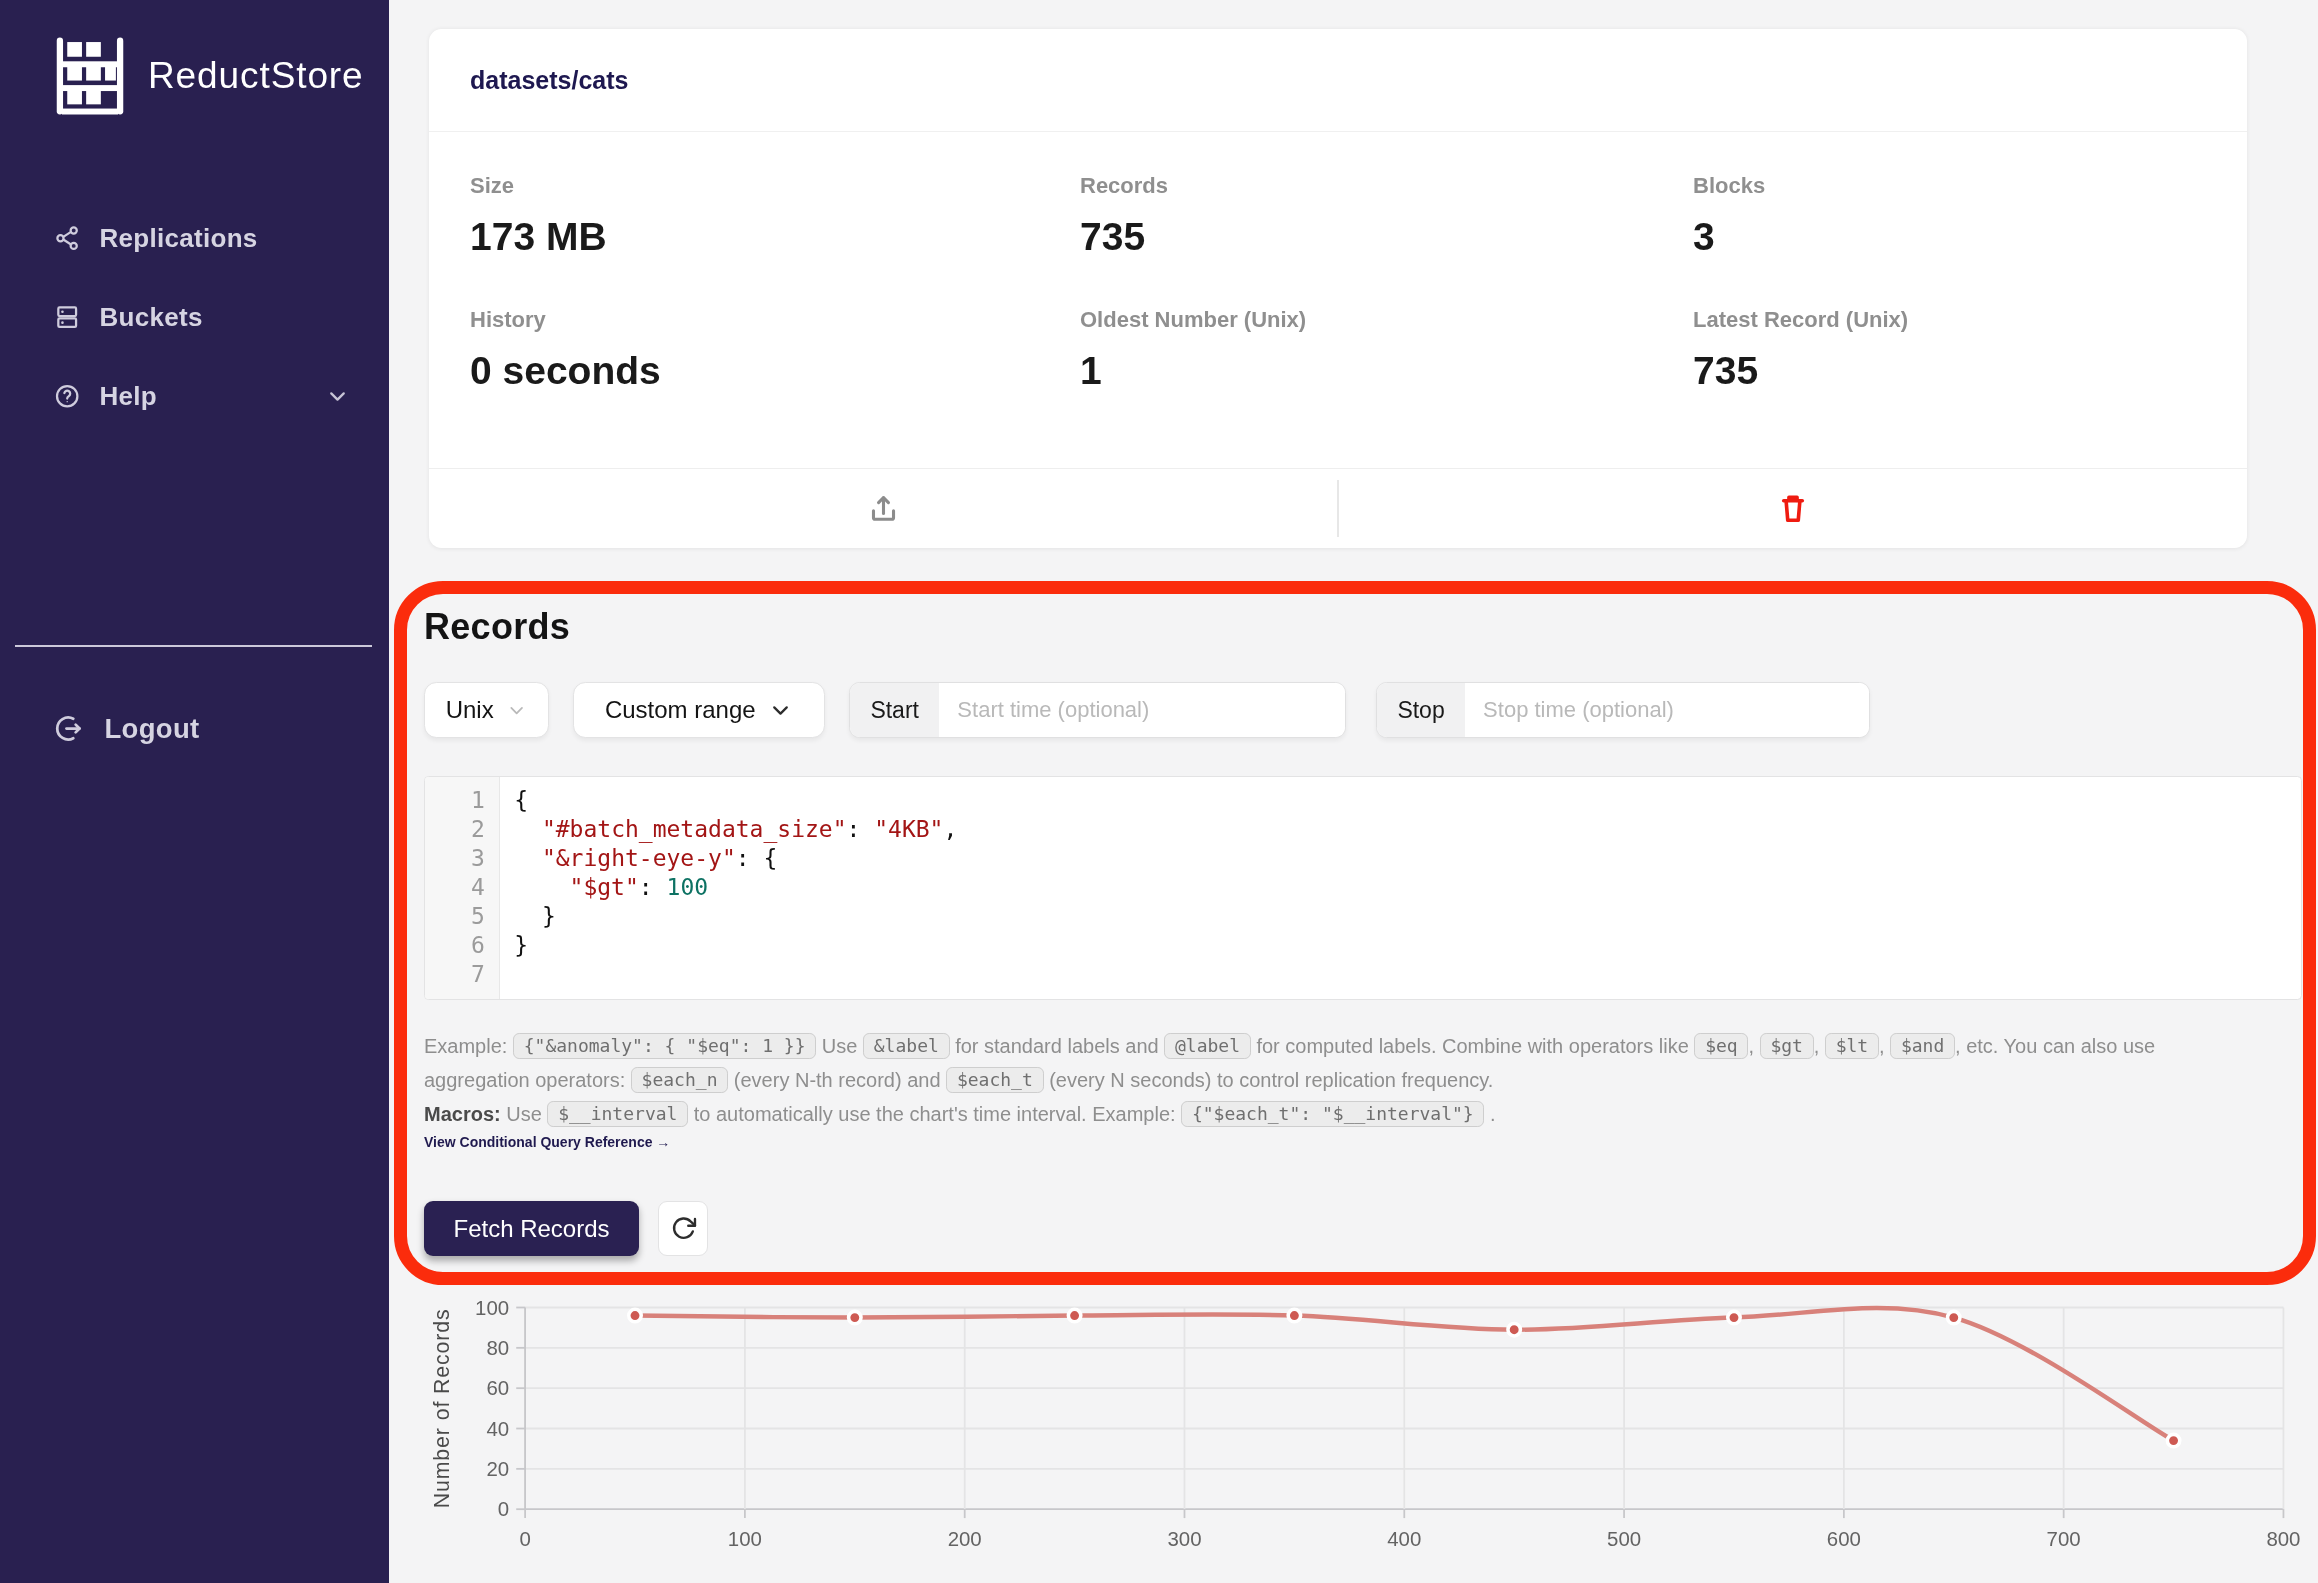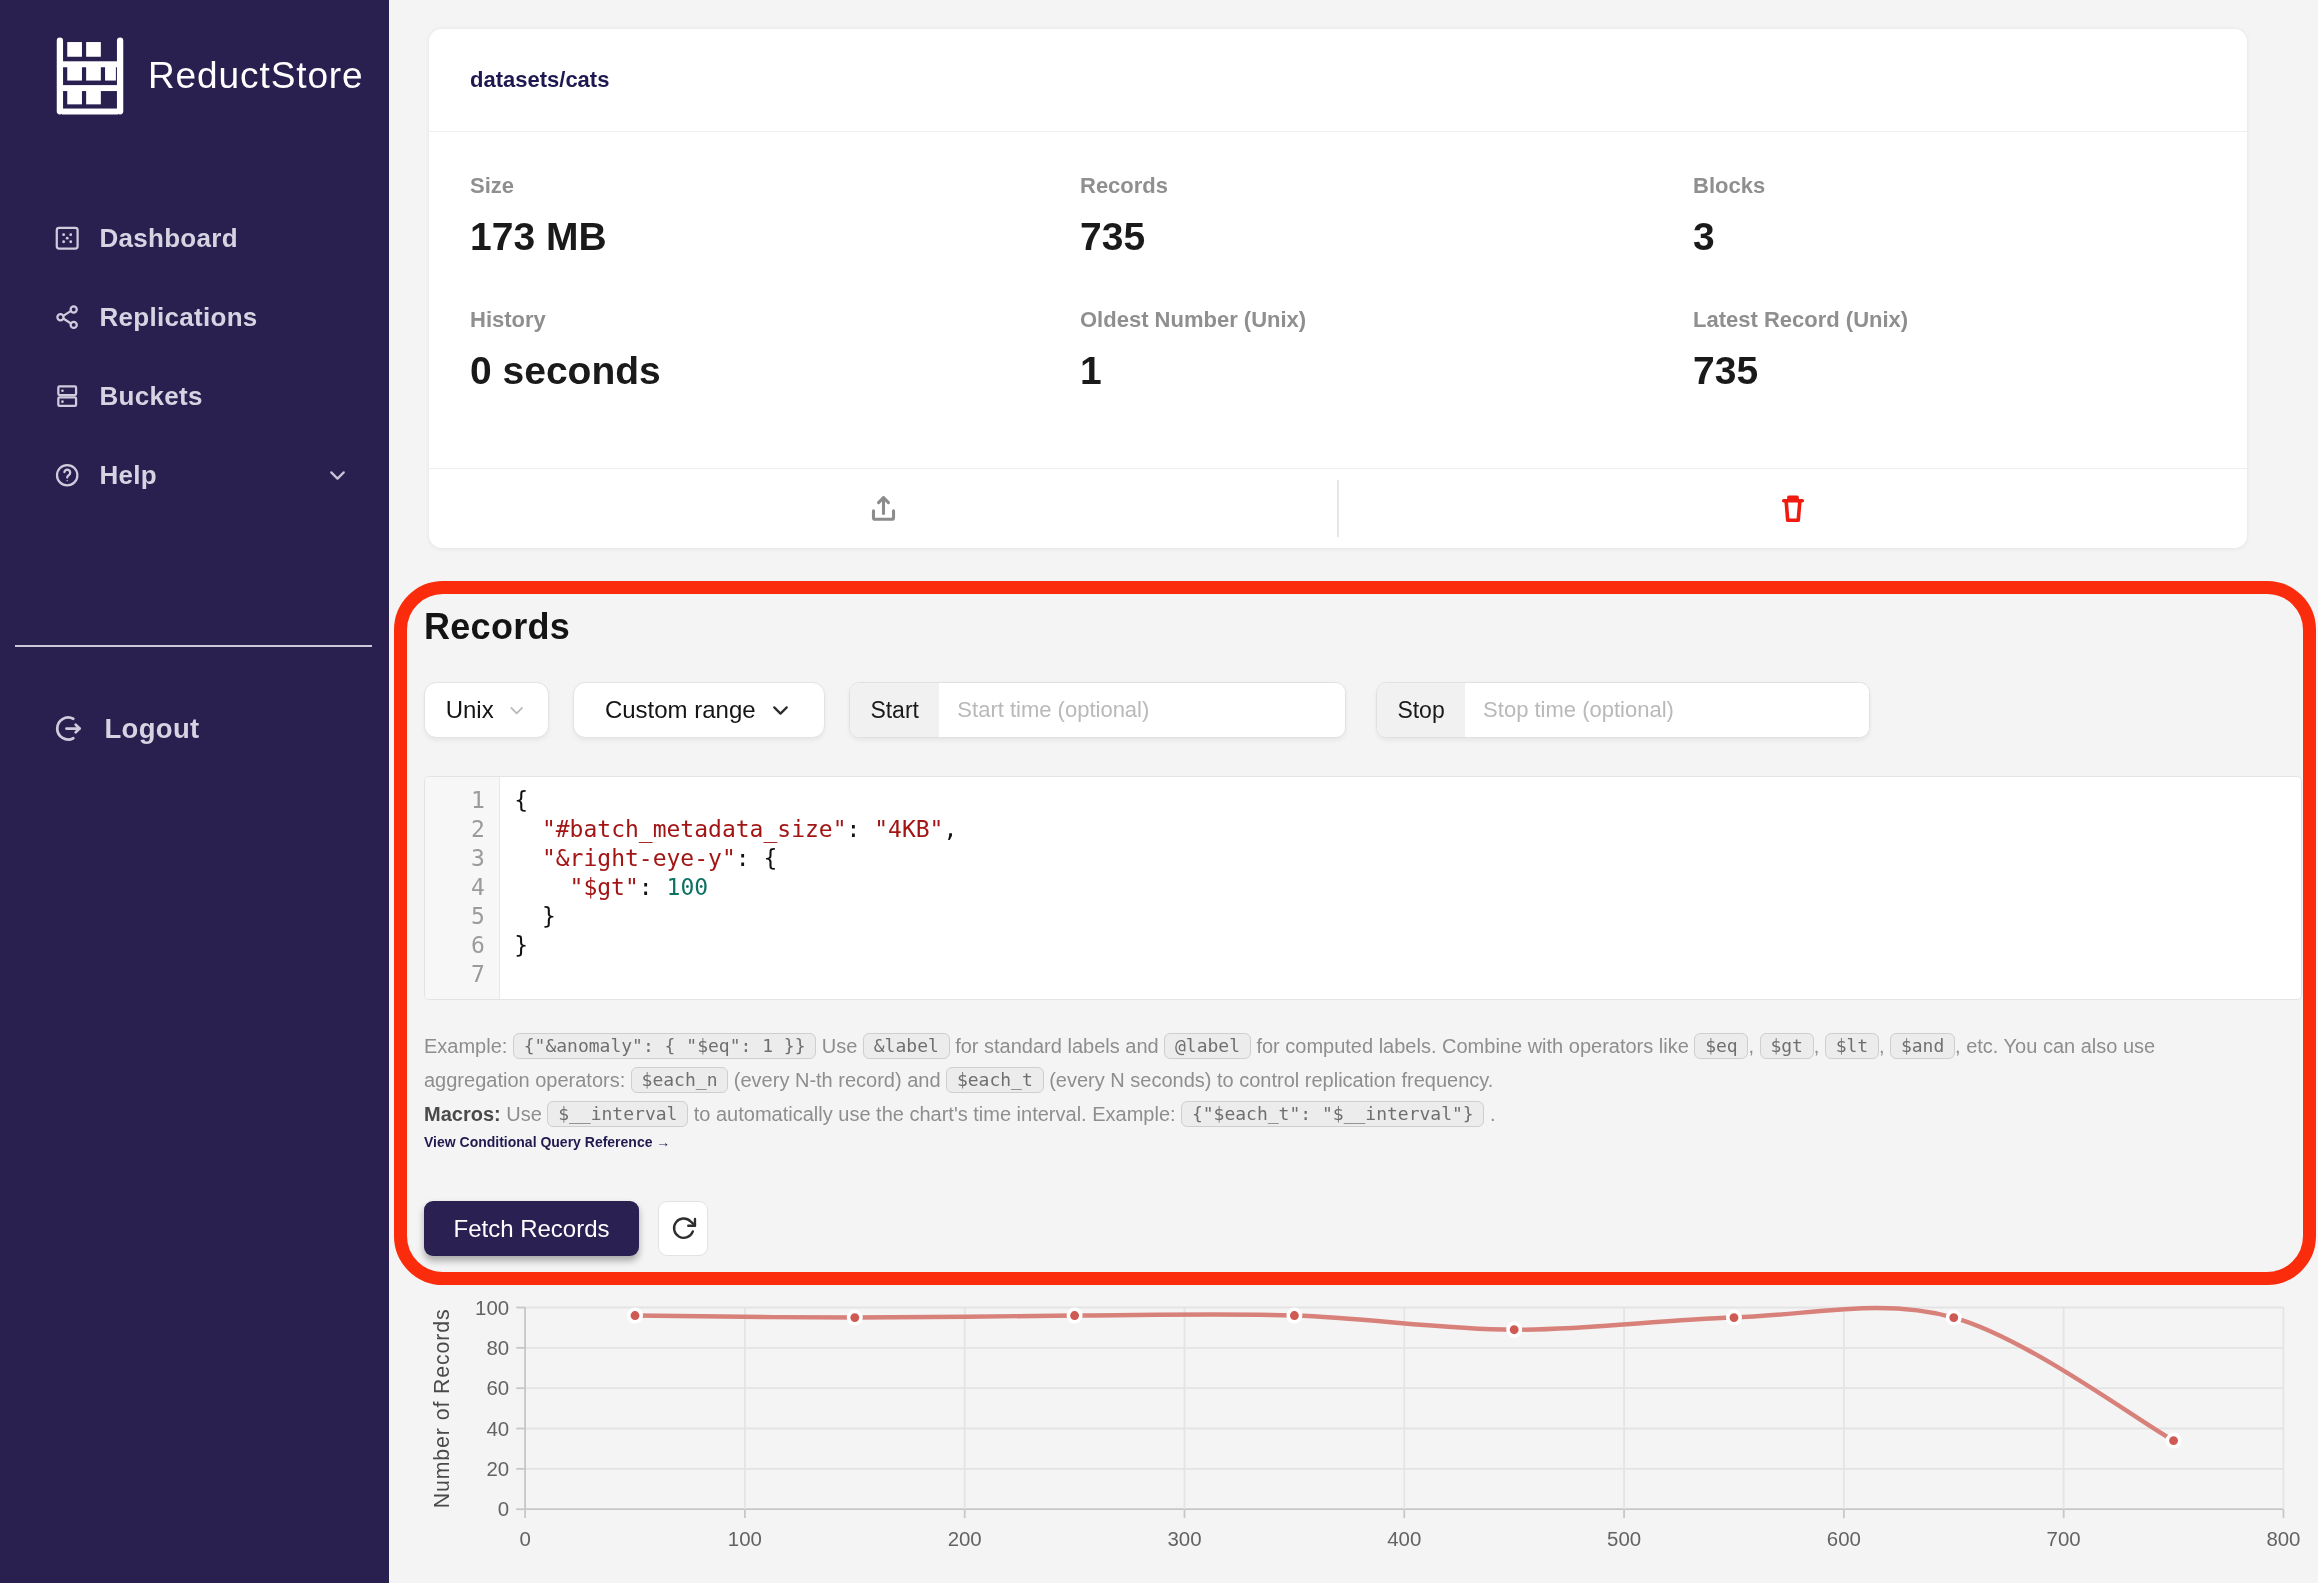--- a/index.html
+++ b/index.html
@@ -24,21 +24,21 @@
   .nav-chevron { margin-left:auto; width:25px; height:25px; color:#c7c4d6; }
   .nav-chevron svg { width:100%; height:100%; }
   .side-divider { position:absolute; left:15px; top:645px; width:357px; height:1.8px; background:#ccc9da; }
   .logout { position:absolute; left:52px; top:712px; display:flex; align-items:center; gap:19.5px; cursor:pointer; }
   .logout .nav-icon { width:33px; height:33px; }
   .logout .nav-label { font-size:27.5px; }
 
   
   .card { position:absolute; left:429px; top:29px; width:1818px; height:519px; background:#fff; border-radius:12.4px; box-shadow:0 0.9px 4.4px rgba(0,0,0,.07); }
   .card-header { height:103px; border-bottom:1.8px solid #f0f0f0; display:flex; align-items:center; padding-left:41px; }
-  .card-title { font-size:22px; font-weight:700; color:#1e1850; }
+  .card-title { font-size:25px; font-weight:700; color:#1e1850; }
   .stats { position:absolute; left:41px; top:144px; display:grid; grid-template-columns:610px 613px 533px; row-gap:48px;font-weight:bold; }
   .stat-label { font-size:22px; color:#8f8f8f; margin-bottom:16px; }
   .stat-value { font-size:39px; color:#1a1a1a; }
   .card-footer { position:absolute; left:0; bottom:0; width:100%; height:80px; border-top:1.8px solid #eeeeee; display:flex; }
   .footer-cell { flex:1; display:flex; align-items:center; justify-content:center; }
   .footer-vdiv { width:1.8px; background:#e7e7e7; margin:10.7px 0; }
   .icon-btn { background:none; border:none; cursor:pointer; padding:5.3px; line-height:0; }
   .upload-glyph { width:37px; height:37px; color:#8c8c8c; }
   .trash-glyph { width:36px; height:36px; color:#ef1b10; }
 
@@ -108,35 +108,20 @@
         <rect x="21.8" y="18.2" width="8.4" height="8.4"></rect>
         <rect x="32.6" y="18.2" width="6.2" height="8.4"></rect>
         <rect x="11" y="31.8" width="8.4" height="8.4"></rect>
         <rect x="21.8" y="31.8" width="8.4" height="8.4"></rect>
       </g>
     </svg>
     <span class="brand-text">ReductStore</span>
   </div>
 
   <nav class="nav" id="nav">
-      <div class="nav-item">
-        <span class="nav-icon">
-          <svg viewBox="0 0 24 24" fill="none" stroke="currentColor" stroke-width="1.9">
-            <rect x="3.2" y="3.2" width="17.6" height="17.6" rx="2"></rect>
-            <g fill="currentColor" stroke="none">
-              <circle cx="9" cy="9" r="1.2"></circle>
-              <circle cx="15" cy="9" r="1.2"></circle>
-              <circle cx="12" cy="12" r="1.2"></circle>
-              <circle cx="9" cy="15" r="1.2"></circle>
-              <circle cx="15" cy="15" r="1.2"></circle>
-            </g>
-          </svg>
-        </span>
-        <span class="nav-label">Dashboard</span>
-      </div>
       <div class="nav-item">
         <span class="nav-icon">
           <svg viewBox="0 0 24 24" fill="none" stroke="currentColor" stroke-width="1.9">
             <circle cx="17.5" cy="5.5" r="2.6"></circle>
             <circle cx="6.3" cy="12" r="2.6"></circle>
             <circle cx="17.5" cy="18.5" r="2.6"></circle>
             <line x1="8.7" y1="10.9" x2="15.2" y2="6.7"></line>
             <line x1="8.7" y1="13.1" x2="15.2" y2="17.3"></line>
           </svg>
         </span>

